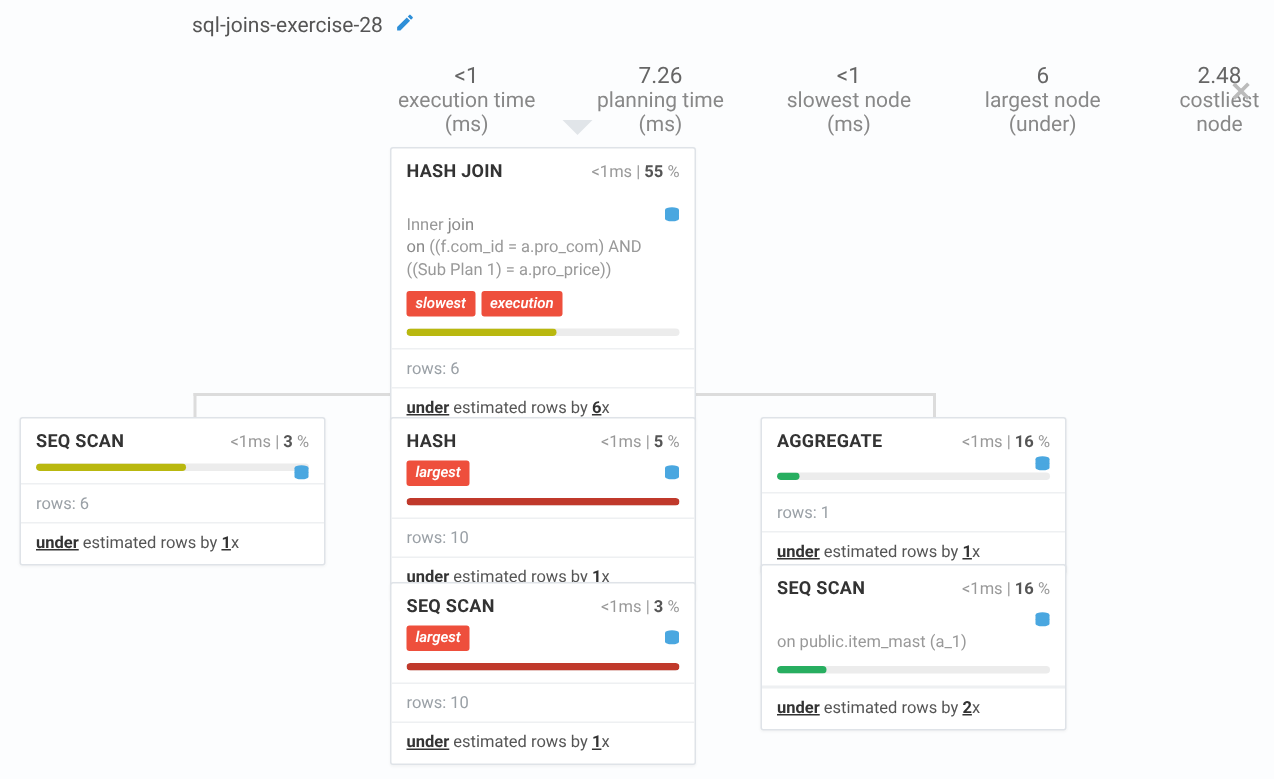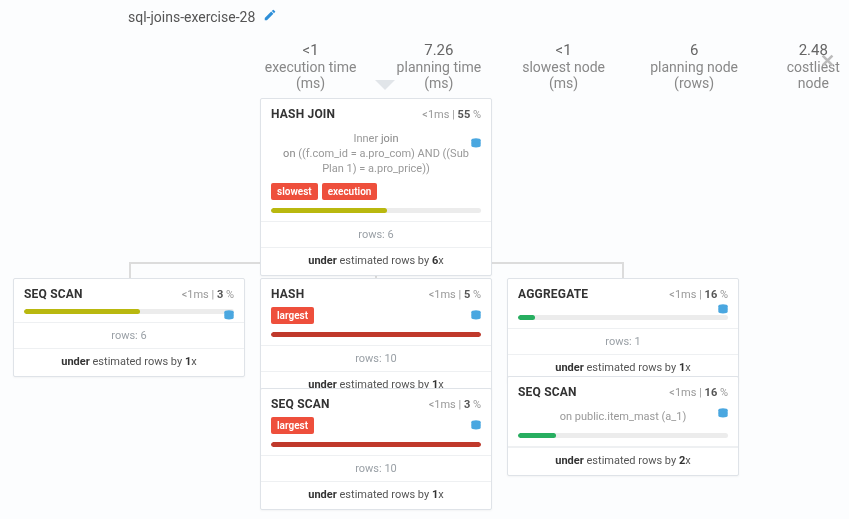--- a/index.html
+++ b/index.html
@@ -53,43 +53,43 @@
     border-left: 10px solid transparent;
     border-right: 10px solid transparent;
     border-top: 10px solid #e1e5e9;
   }
 
   
   .edge { position: absolute; background: #dcdcdc; }
 
   .node {
     position: absolute;
-    width: 232px;
+    width: 204px;
     background: #fff;
     border: 1px solid #dfe3e8;
     border-radius: 2px;
     box-shadow: 0 1px 2px rgba(0,0,0,0.04);
-    text-align: center;
   }
   .node-pad { padding: 8px 10px; }
   .node-head { display: flex; justify-content: space-between; align-items: baseline; }
   .node-title { font-weight: 700; color: #333; font-size: 12px; letter-spacing: .2px; }
   .node-metrics { color: #999; font-size: 11px; }
   .node-metrics b { color: #555; font-weight: 700; }
-  .node-sub { color: #999; font-size: 11px; margin-top: 11px; line-height: 1.35; }
+  .node-sub { color: #999; font-size: 11px; margin-top: 22px; line-height: 1.35; }
   .kw { color: #888; }
   .badges { margin-top: 6px; display: flex; gap: 4px; }
   .badge {
     background: #ee4f3c;
     color: #fff;
     font-size: 10px;
     font-weight: 600;
     padding: 2px 6px;
     border-radius: 2px;
     line-height: 1.3;
+    font-style: italic;
   }
   .db-icon {
     position: absolute;
     right: 8px;
     top: 38px;
   }
   .db-icon.near { top: 30px; }
   .db-icon svg { width: 14px; height: 14px; fill: #4aa7e0; }
   .bar-wrap {
     height: 5px;
@@ -98,21 +98,21 @@
     margin-top: 8px;
     overflow: hidden;
   }
   .bar { height: 100%; border-radius: 3px; }
   .bar-olive { background: #b9b80f; }
   .bar-red { background: #c0392b; }
   .bar-green { background: #27ae60; }
   .sep { border-top: 1px solid #eef0f2; }
   .rows-line { color: #9aa0a6; font-size: 11px; padding: 6px 10px; }
   .est-line { font-size: 11px; padding: 6px 10px 8px; color: #555; }
-  .est-line b { font-weight: 700; color: #333; }
+  .est-line b { font-weight: 700; color: #333; text-decoration: underline; }
 
   
   #node-hashjoin { top: 98px;  left: 260px; }
   #node-seqscan1 { top: 278px; left: 13px;  }
   #node-hash     { top: 278px; left: 260px; }
   #node-aggregate{ top: 278px; left: 507px; }
   #node-seqscan2 { top: 388px; left: 260px; }
   #node-seqscan3 { top: 376px; left: 507px; }
 </style>
 </head>
@@ -135,21 +135,21 @@
   <div class="stat">
     <div class="stat-value">7.26</div>
     <div class="stat-label">planning time (ms)</div>
   </div>
   <div class="stat">
     <div class="stat-value">&lt;1</div>
     <div class="stat-label">slowest node (ms)</div>
   </div>
   <div class="stat">
     <div class="stat-value">6</div>
-    <div class="stat-label">planning node (rows)</div>
+    <div class="stat-label">largest node (under)</div>
   </div>
   <div class="stat">
     <div class="stat-value">2.48</div>
     <div class="stat-label">costliest node</div>
   </div>
 </div>
 <div class="close-btn">✕</div>
 <div class="triangle"></div>
 
 <div class="edge" style="top:248px;left:375px;width:2px;height:14px;"></div>

